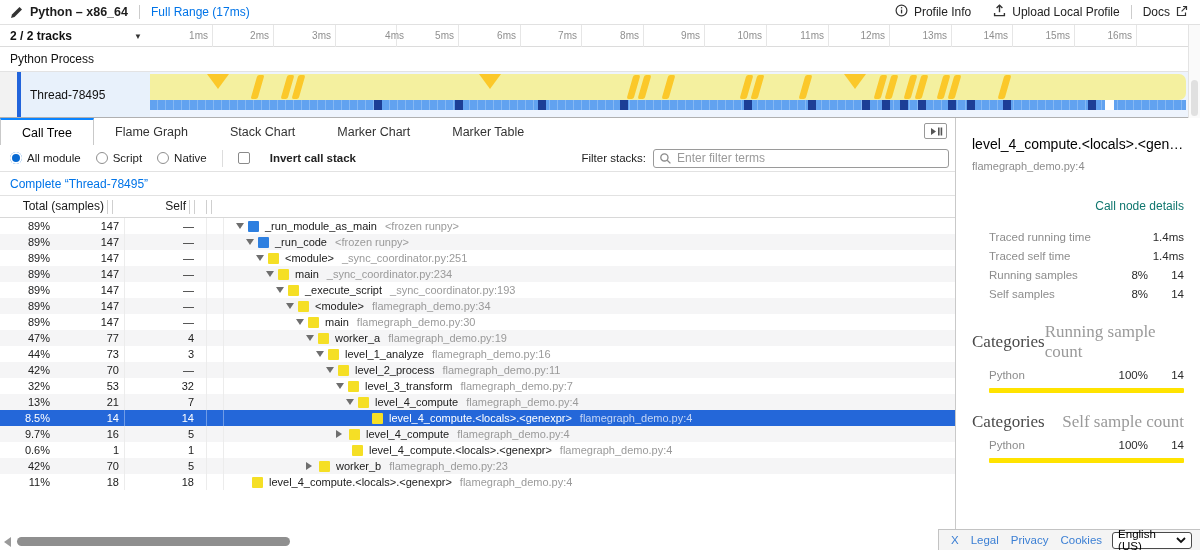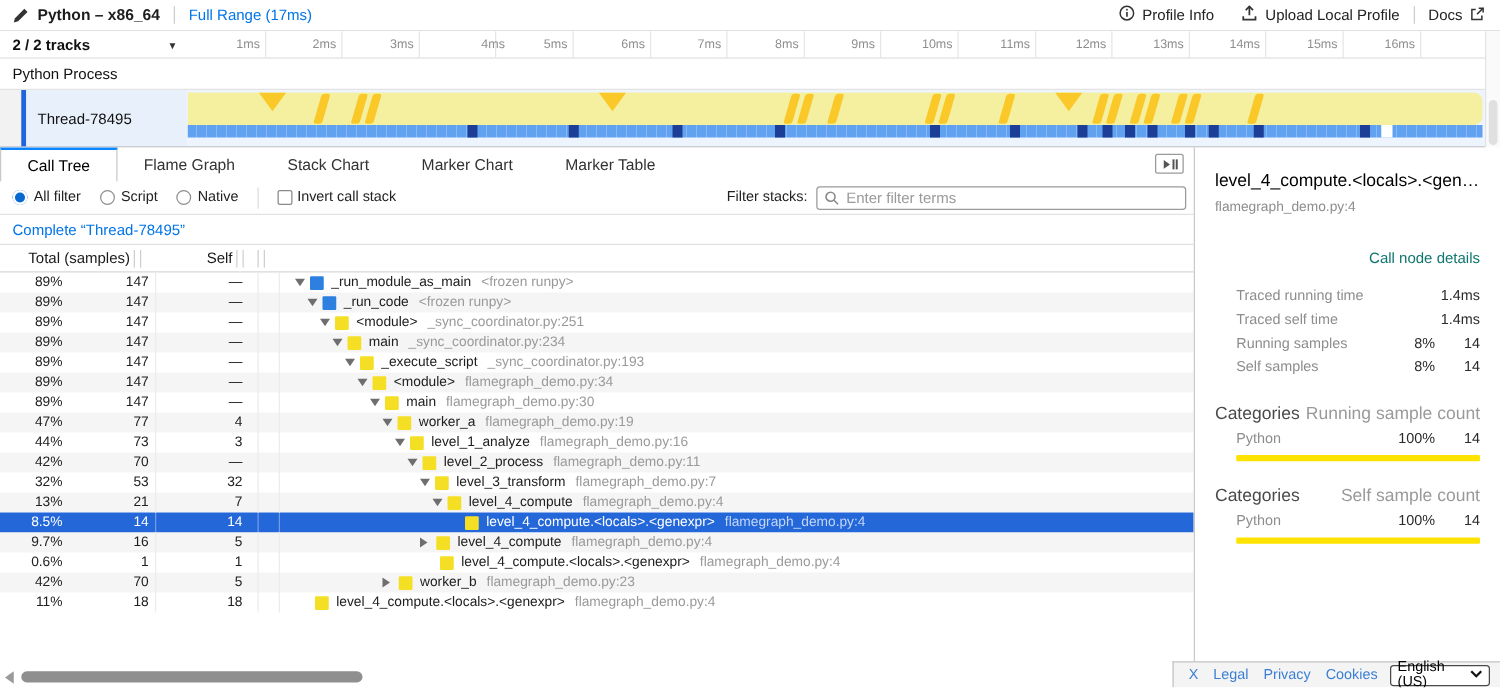--- a/index.html
+++ b/index.html
@@ -63,21 +63,21 @@
   .sb-toggle { position:absolute; right:8px; top:5px; border:1px solid #999; border-radius:2px;
                padding:1px 2px 0 2px; cursor:pointer; background:#fff; line-height:0; }
   
   .controls { position:absolute; left:0; top:145px; width:955px; height:27px; background:#fff;
               border-bottom:1px solid #e2e2e2; display:flex; align-items:center; font-size:11.5px; color:#222; }
   #radios { display:flex; align-items:center; gap:15px; padding-left:10px; }
   .radio-wrap { display:flex; align-items:center; gap:5px; cursor:pointer; }
   .radio { width:12px; height:12px; border-radius:50%; border:1px solid #8f8f8f; background:#fff; flex:none; }
   .radio.sel { border:none; background:#0669d2; box-shadow: inset 0 0 0 2px #fff; }
   .ctl-sep { width:1px; height:17px; background:#ddd; margin:0 15px; }
-  .chk-wrap { display:flex; align-items:center; gap:4px; cursor:pointer; }
+  .chk-wrap { display:flex; align-items:center; gap:20px; cursor:pointer;font-weight:bold; }
   .checkbox { width:12px; height:12px; border:1px solid #8a8a8a; border-radius:2px; background:#fff; flex:none; }
   .filter { margin-left:auto; display:flex; align-items:center; gap:7px; padding-right:6px; }
   .filter-box { position:relative; }
   .filter-box input { width:296px; height:19px; border:1px solid #9a9a9a; border-radius:3px;
                       font-size:12px; color:#0c4a6e; padding:0 5px 0 23px; outline:none;
                       font-family:"Liberation Sans","DejaVu Sans",sans-serif; }
   .filter-box input::placeholder { color:#9a9a9a; }
   .filter-box .mag { position:absolute; left:6px; top:3px; }
   
   .crumbrow { position:absolute; left:0; top:172px; width:955px; height:24px; background:#fff;
@@ -119,21 +119,21 @@
   .sb-title { font-size:14px; color:#000; white-space:nowrap; overflow:hidden; text-overflow:ellipsis; }
   .sb-sub { font-size:11px; color:#8d8d8d; margin-top:8px; }
   .sb-section { font-size:12px; color:#0f766e; margin-top:27px;text-align:right; }
   #sb-details { margin-top:14px; }
   .sb-row { display:flex; align-items:center; height:19px; font-size:11.5px; }
   .sb-label { color:#8d8d8d; padding-left:17px; flex:1; }
   .sb-pct { width:42px; text-align:right; color:#2b2b2b; }
   .sb-cnt { width:36px; text-align:right; color:#2b2b2b; }
   .sb-val { width:78px; text-align:right; color:#2b2b2b; }
   .sb-cat { margin-top:19px; }
-  .sb-cathead { display:flex; font-size:14px; align-items:center; }
+  .sb-cathead { display:flex; font-size:17px; align-items:center;font-family:Liberation Serif, serif; }
   .sb-cath-l { color:#4a4a4a; }
   .sb-cath-r { margin-left:auto; color:#9a9a9a; }
   .sb-item { display:flex; height:18px; align-items:center; font-size:11.5px; margin-top:4px; }
   .sb-bar { height:5px; margin-left:17px; margin-top:4px; border-radius:1px; }
   
   .footer { position:absolute; left:938px; right:0; bottom:0; height:21px; background:#f4f4f4;
             border-top:1px solid #c3c3c3; border-left:1px solid #c3c3c3; display:flex; align-items:center;
             padding:0 8px 0 12px; font-size:11.5px; z-index:6; }
   #flinks { display:flex; gap:12px; align-items:center; }
   .flink { color:#3b7fd4; text-decoration:none; cursor:pointer; }
@@ -306,21 +306,21 @@
           <rect x="11" y="2.5" width="1.6" height="8" fill="#555"></rect>
           <rect x="13.6" y="2.5" width="1.6" height="8" fill="#555"></rect>
         </svg>
     </span>
   </div>
 
   <div class="controls">
     <div id="radios">
         <span class="radio-wrap">
           <span class="radio sel"></span>
-          <span class="radio-label">All filter</span>
+          <span class="radio-label">All module</span>
         </span>
         <span class="radio-wrap">
           <span class="radio"></span>
           <span class="radio-label">Script</span>
         </span>
         <span class="radio-wrap">
           <span class="radio"></span>
           <span class="radio-label">Native</span>
         </span>
       </div>

